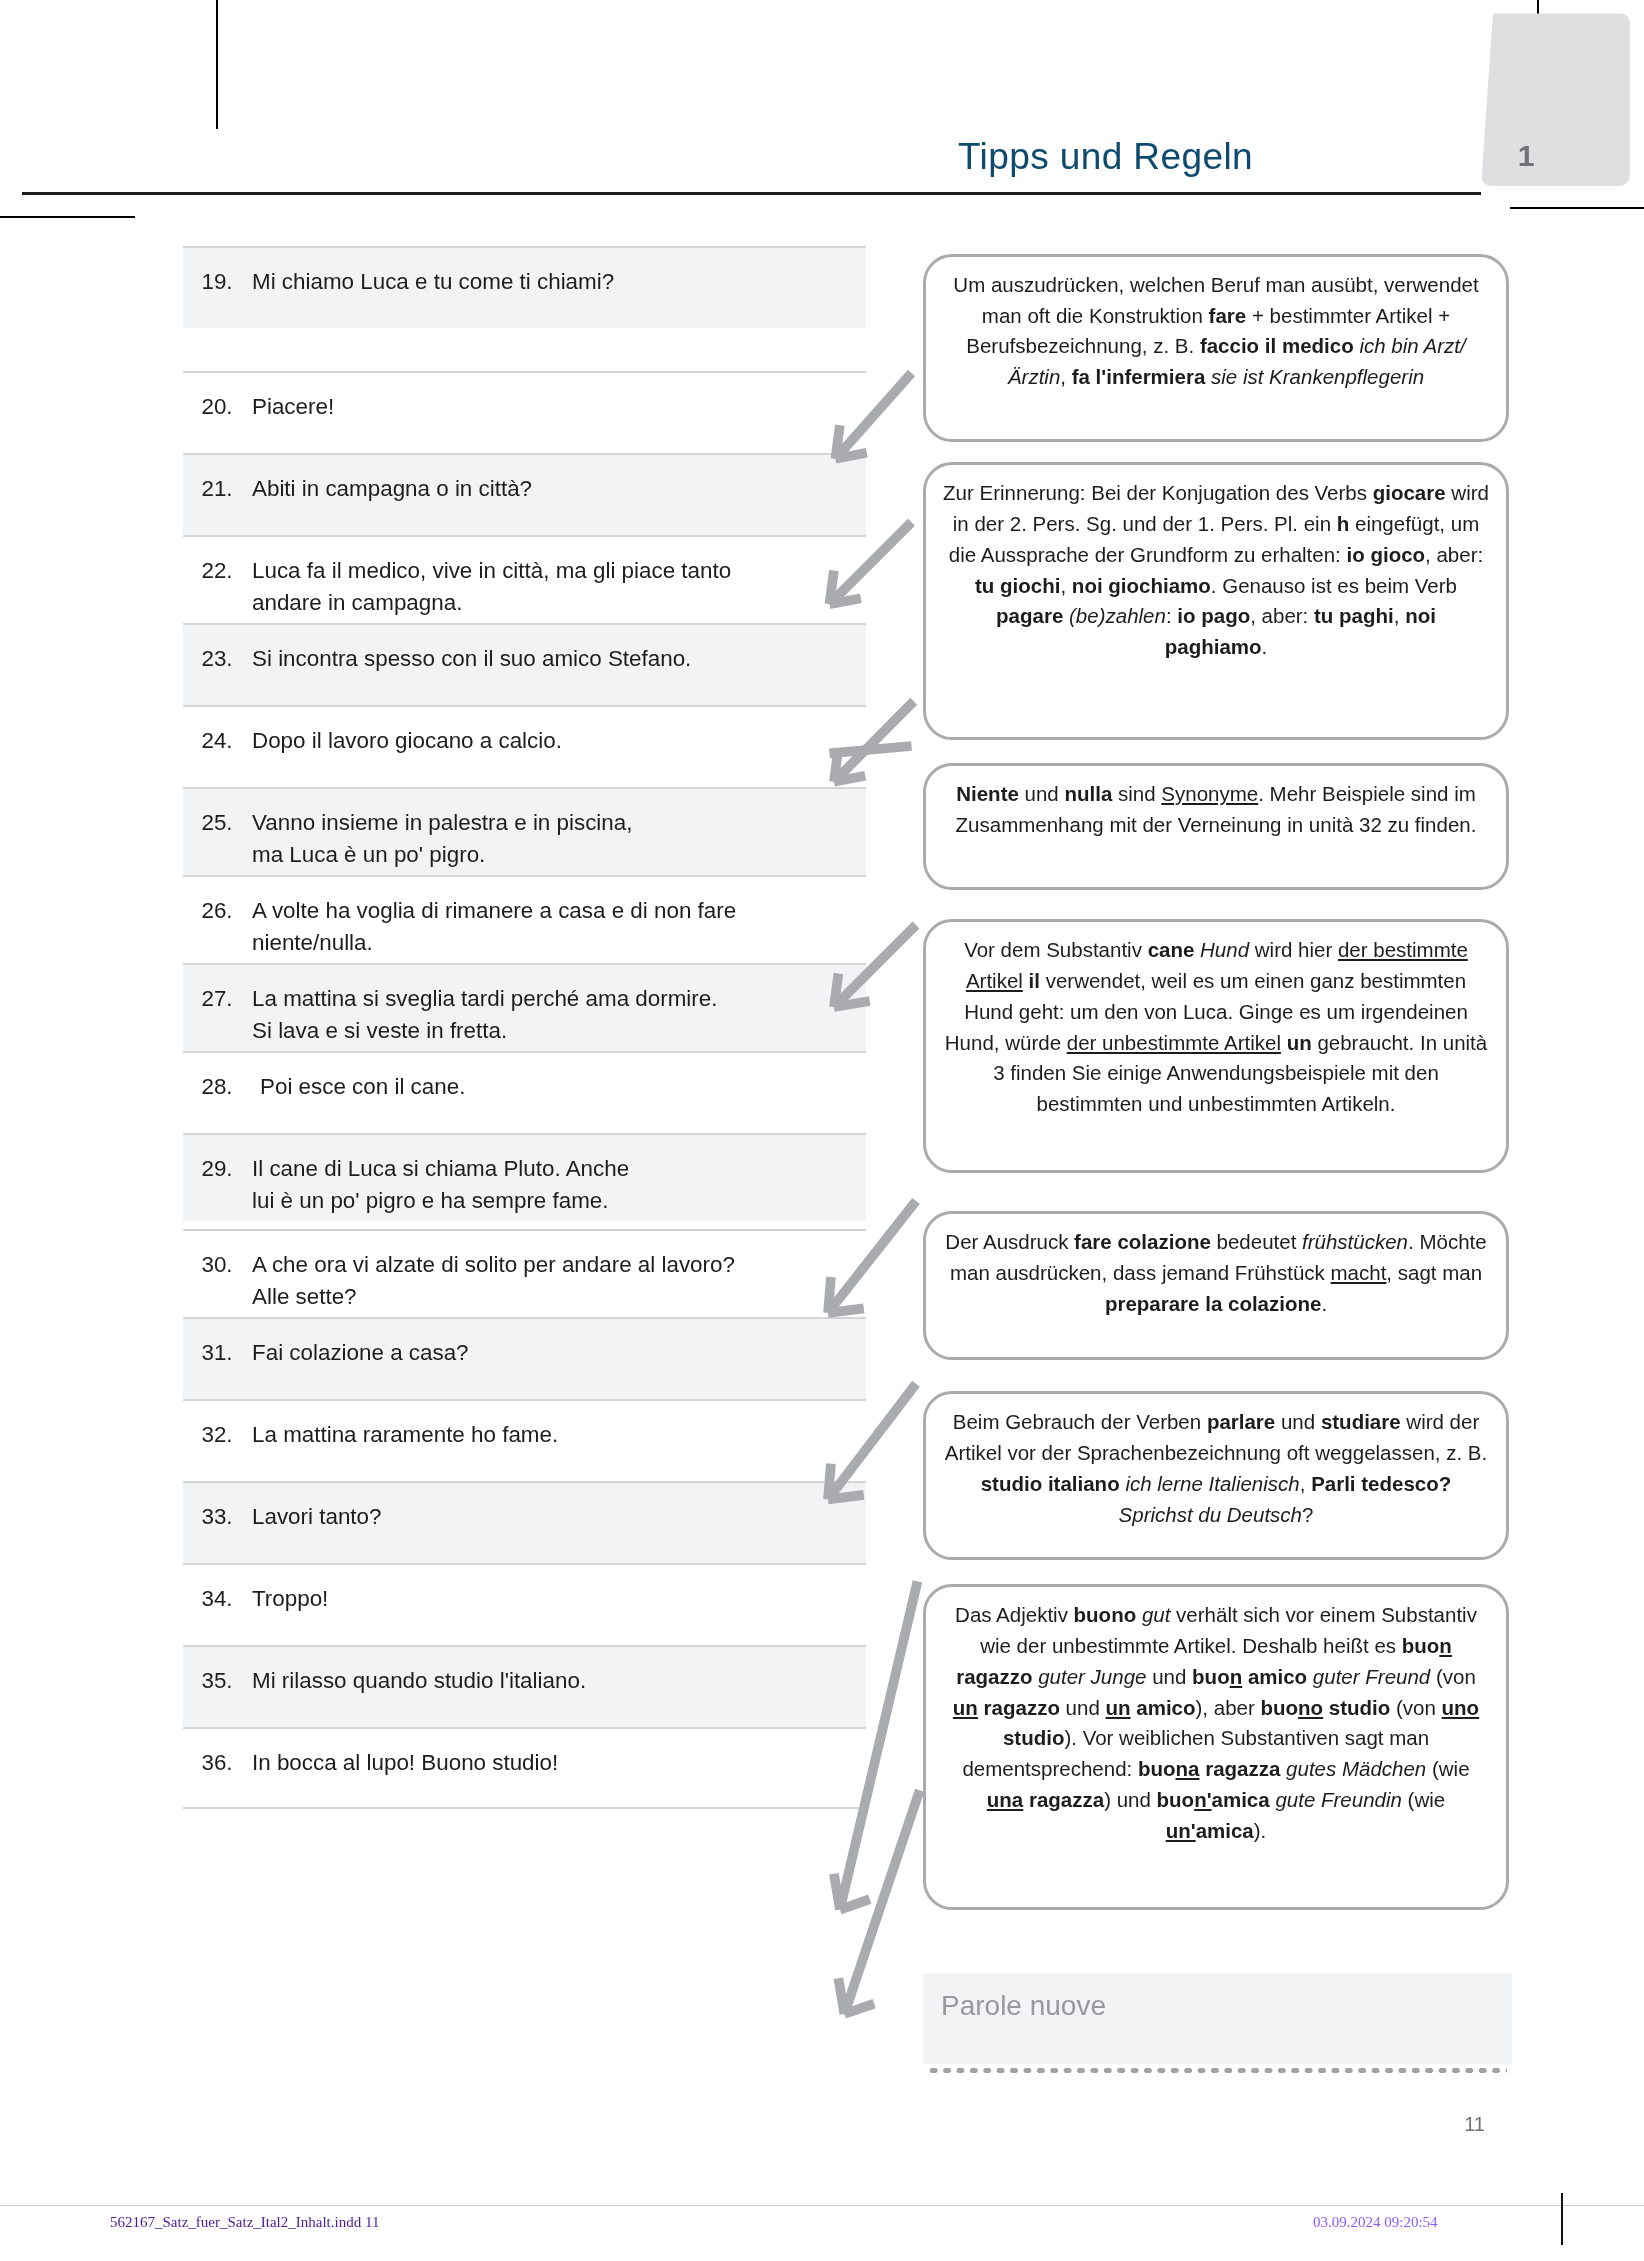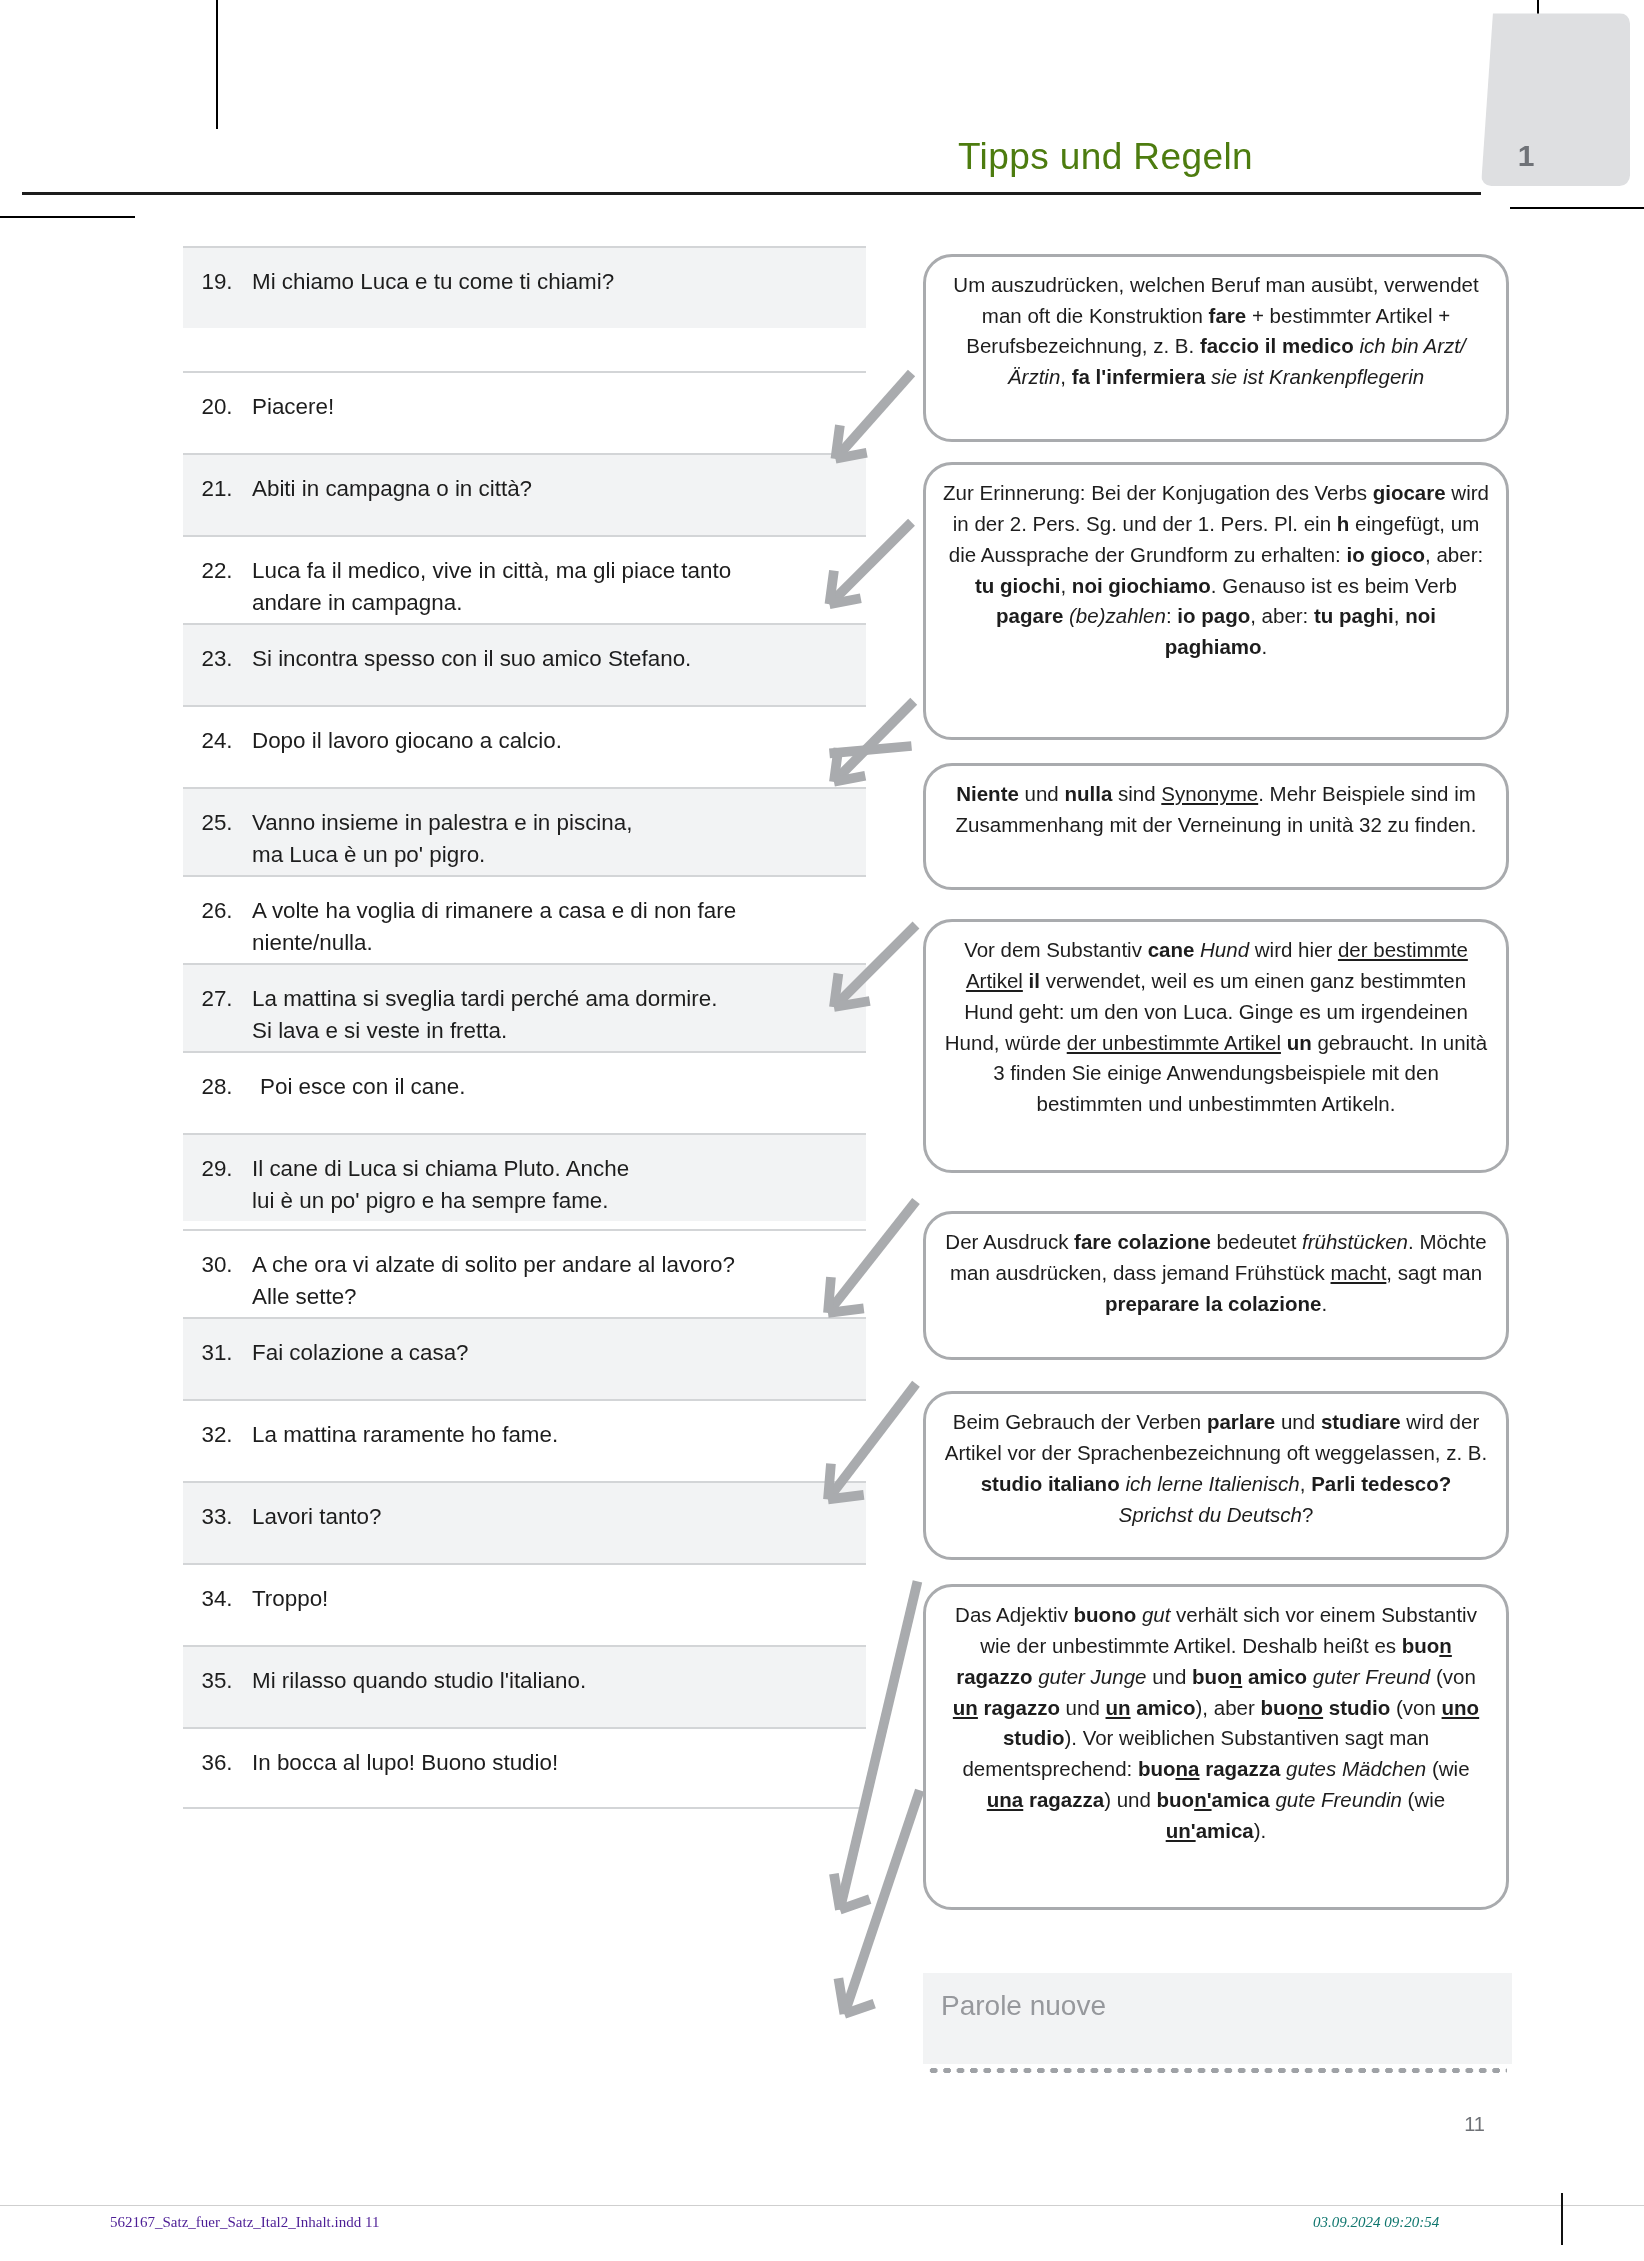--- a/index.html
+++ b/index.html
@@ -43,21 +43,21 @@
 
   
   .page-title {
     position: absolute;
     left: 0px;
     top: 136px;
     width: 1253px;
     text-align: right;
     font-size: 37px;
     font-weight: 400;
-    color: #4d7c0f;
+    color: #0c4a6e;
     letter-spacing: 0.4px;
   }
   .header-rule {
     position: absolute;
     left: 22.4px;
     top: 192px;
     width: 1459px;
     height: 3px;
     background: #1d1d1d;
   }
@@ -174,23 +174,22 @@
     top: 2214px;
     font-size: 15px;
     color: #4c1d95;
     font-family: "Liberation Serif", serif;
   }
   .footer-right {
     position: absolute;
     left: 1313px;
     top: 2214px;
     font-size: 15px;
-    color: #0f766e;
+    color: #8b5cf6;
     font-family: "Liberation Serif", serif;
-    font-style: italic;
   }
   .footer-tick {
     position: absolute;
     left: 1561px;
     top: 2193px;
     width: 1.5px;
     height: 52px;
     background: #111;
   }
 </style>

